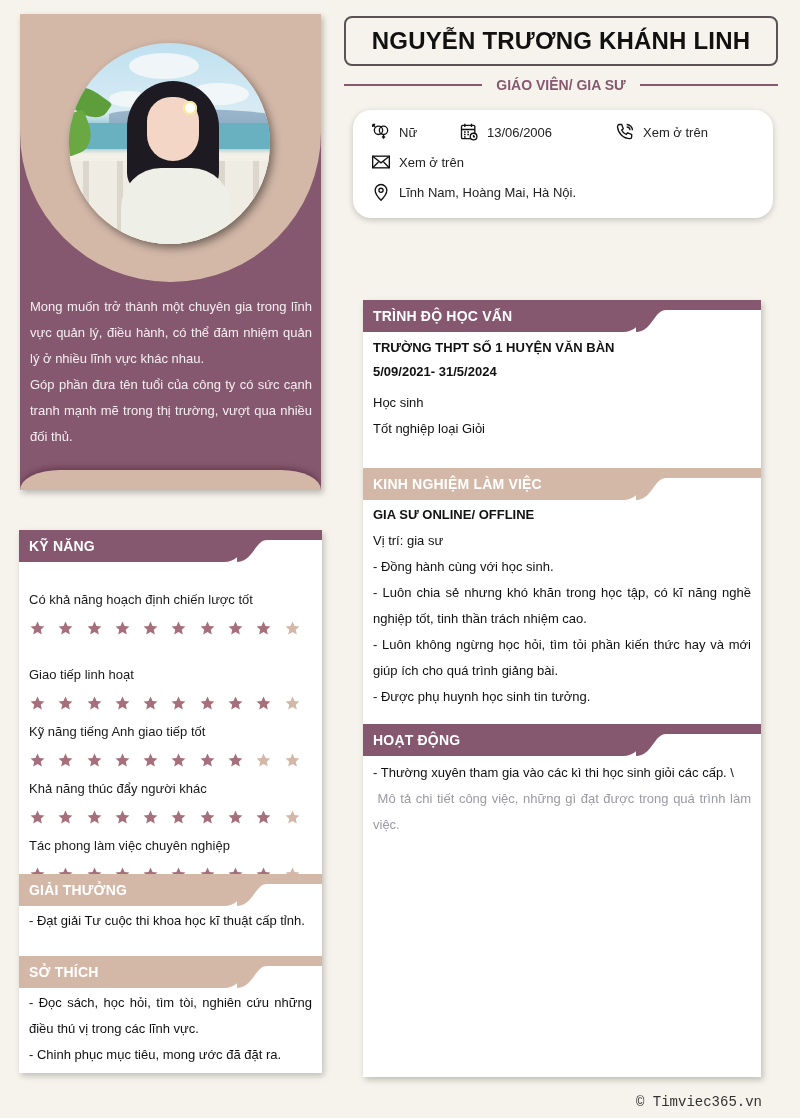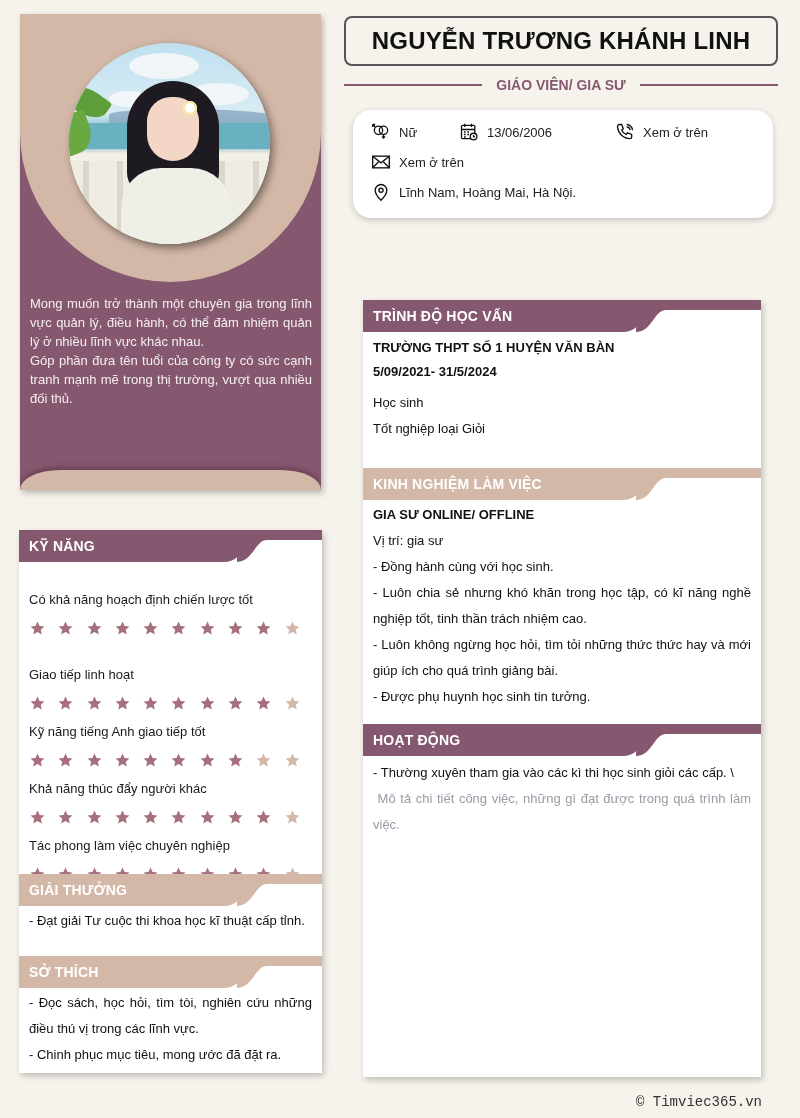--- a/index.html
+++ b/index.html
@@ -38,21 +38,21 @@
   .avatar .balust { position: absolute; left: 0; top: 118px; width: 201px; height: 83px; background: repeating-linear-gradient(90deg, #efece4 0 14px, #dcd7cc 14px 20px, #efece4 20px 34px); }
   .avatar .rail { position: absolute; left: 0; top: 112px; width: 201px; height: 10px; background: #f3f0e8; }
   .avatar .leaf { position: absolute; background: #5e9e3a; border-radius: 60% 10%; }
   .avatar .hair { position: absolute; left: 58px; top: 38px; width: 92px; height: 112px; background: #1e1a22; border-radius: 46px 46px 20px 20px; }
   .avatar .face { position: absolute; left: 78px; top: 54px; width: 52px; height: 64px; background: #f3d6c6; border-radius: 26px 26px 28px 28px; }
   .avatar .dress { position: absolute; left: 52px; top: 125px; width: 110px; height: 90px; background: #eeefe6; border-radius: 40px 40px 0 0; }
   .avatar .flower { position: absolute; left: 114px; top: 58px; width: 14px; height: 14px; background: #ffffff; border-radius: 50%; box-shadow: 0 0 0 2px #f6e79a inset; }
 
   .objective {
     position: absolute; left: 10px; top: 280px; width: 282px;
-    color: #f5eef1; font-size: 13px; line-height: 19px; text-align: justify;
+    color: #f5eef1; font-size: 13px; line-height: 26px; text-align: justify;
   }
   .profile-bottom {
     position: absolute; left: 0; bottom: 0; width: 301px; height: 20px;
     background: #d3b8a8;
     border-radius: 40px 40px 0 0 / 20px 20px 0 0;
     box-shadow: 0 -3px 5px rgba(60,20,40,0.35);
   }
 
   
   .name-box {
@@ -531,21 +531,21 @@
       <svg class="bar-curve" style="left:273px;" viewBox="0 0 30 22" preserveAspectRatio="none">
           <path d="M0 0H30C18 0 16 22 0 22Z" fill="#d3b8a8"></path>
         </svg>
       <div class="label">KINH NGHIỆM LÀM VIỆC</div>
     </div>
     <div class="sec-body justify" style="padding-top:2px;">
       <div class="bold">GIA SƯ ONLINE/ OFFLINE</div>
       <div>Vị trí: gia sư</div>
       <div>- Đồng hành cùng với học sinh.</div>
       <div>- Luôn chia sẻ nhưng khó khăn trong học tập, có kĩ năng nghề nghiệp tốt, tinh thần trách nhiệm cao.</div>
-      <div>- Luôn không ngừng học hỏi, tìm tỏi những thức thức hay và mới giúp ích cho quá trình giảng bài.</div>
+      <div>- Luôn không ngừng học hỏi, tìm tỏi phần kiến thức hay và mới giúp ích cho quá trình giảng bài.</div>
       <div>- Được phụ huynh học sinh tin tưởng.</div>
     </div>
   </div>
 
   <div style="position:absolute;left:0;top:424px;width:398px;">
     <div class="section-head">
       <div class="bar-top purple"></div>
       <div class="bar-main purple" style="width:280px;"></div>
       <svg class="bar-curve" style="left:273px;" viewBox="0 0 30 22" preserveAspectRatio="none">
           <path d="M0 0H30C18 0 16 22 0 22Z" fill="#86586f"></path>

